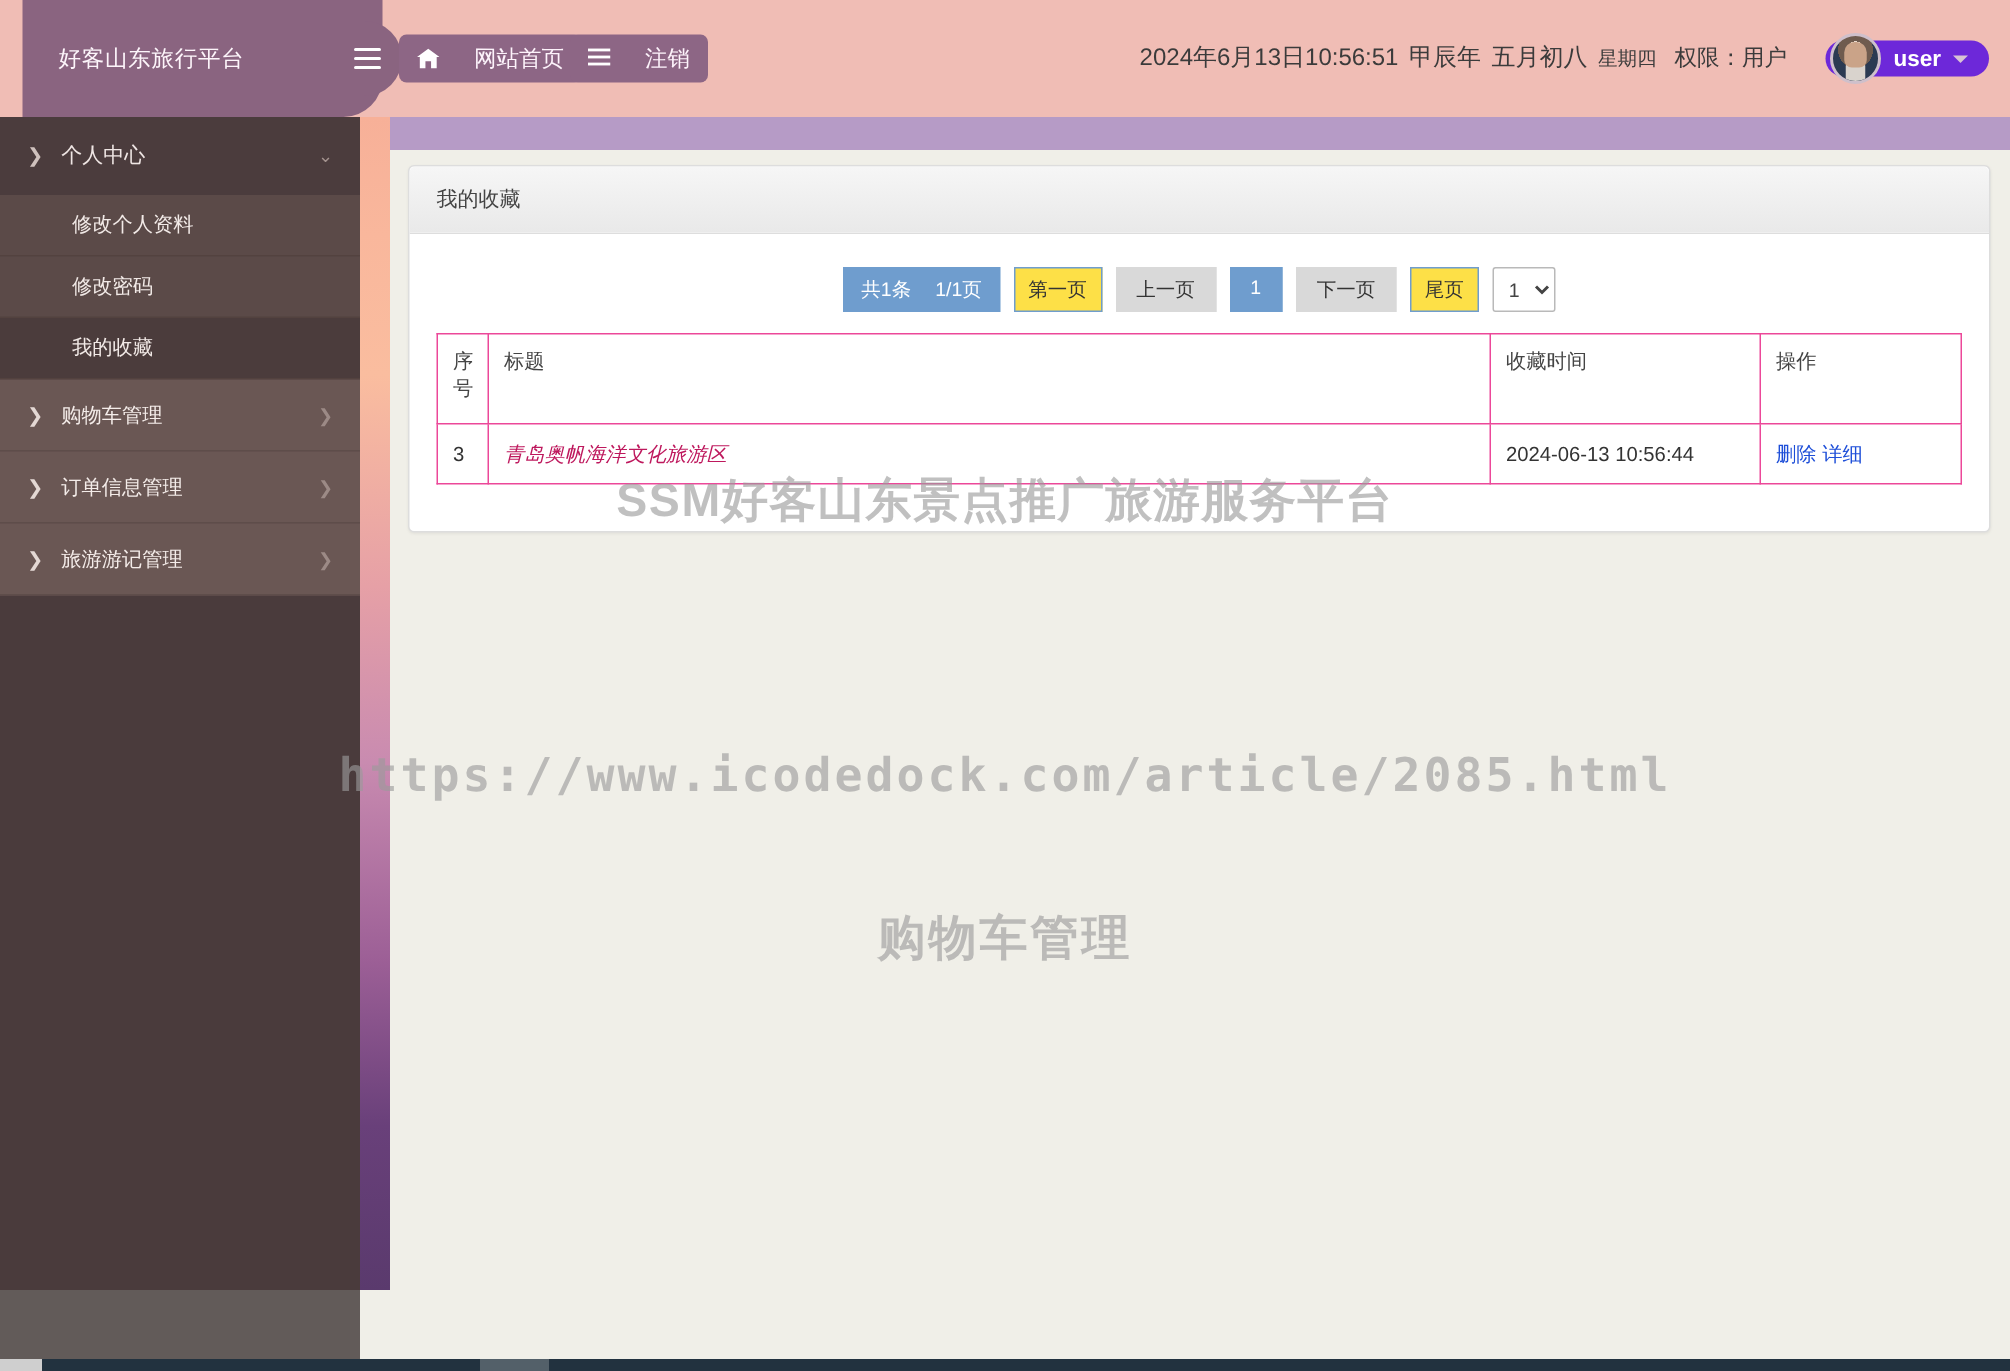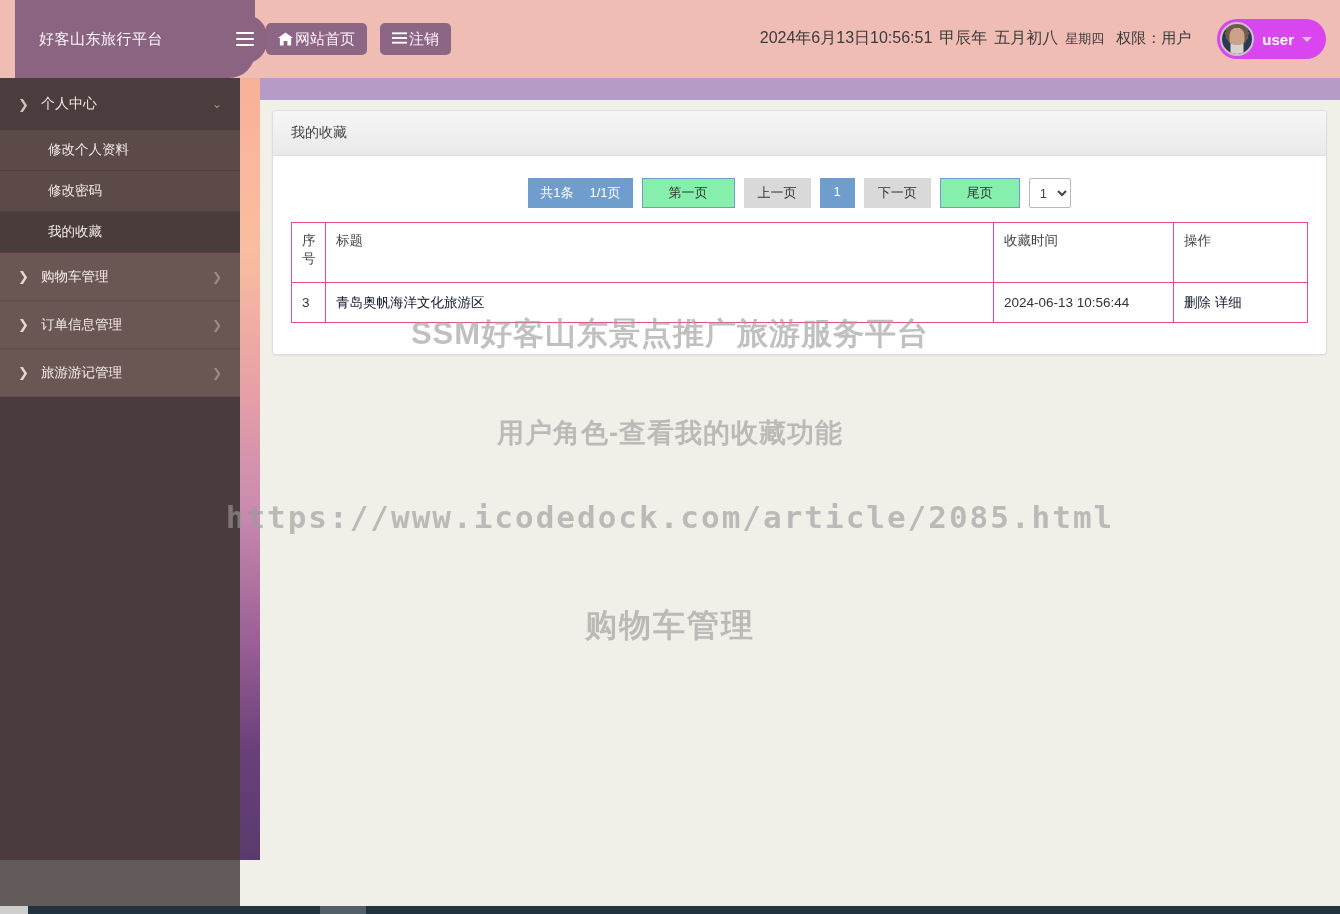--- a/index.html
+++ b/index.html
@@ -37,21 +37,21 @@
   }
   .burger-glyph { display: inline-block; width: 18px; }
   .burger-glyph i { display:block; height: 2.5px; background: #fff; margin: 3.5px 0; border-radius: 1px; }
 
   .hbtn {
     position: absolute; top: 23px; height: 32px;
     background: #8d6685; color: #fdf3fb;
     border: none; border-radius: 5px;
     font-size: 15px; font-family: inherit;
     padding: 0 12px;
-    display: flex; align-items: center; gap: 2px;
+    display: flex; align-items: center; gap: 23px;
     cursor: pointer;
   }
   #btn-home { left: 266px; }
   #btn-logout { left: 380px; }
   .ico-home, .ico-list { width: 15px; height: 14px; position: relative; display:inline-block; }
   .ico-home svg, .ico-list svg { display:block; }
 
   .header-right {
     position: absolute; right: 14px; top: 0; height: 78px;
     display: flex; align-items: center; gap: 26px;
@@ -59,22 +59,22 @@
   .datetime {
     font-size: 16px; color: #3b3b3b; letter-spacing: 0;
     display: flex; align-items: baseline; gap: 7px;
     white-space: nowrap;
     transform: translateY(-1px);
   }
   .datetime .small { font-size: 13px; }
   .datetime .perm { font-size: 15px; margin-left: 5px; }
 
   .userbox {
-    height: 40px; min-width: 100px;
-    background: #d946ef; border-radius: 20px;
+    height: 24px; min-width: 100px;
+    background: #6d28d9; border-radius: 20px;
     display: flex; align-items: center; gap: 8px;
     padding: 0 14px 0 3px;
     cursor: pointer;
   }
   .avatar {
     width: 34px; height: 34px; border-radius: 50%;
     background: radial-gradient(circle at 50% 32%, #e8d9cc 0 24%, #6f5b4e 24% 46%, #2b3a52 46% 100%);
     border: 2px solid #cfc0cb;
     position: relative; overflow: hidden; flex: none;
   }
@@ -172,22 +172,22 @@
     display: flex; justify-content: center; align-items: stretch;
     gap: 9px; margin: 10px 0 14px 0;
     font-size: 13px;
   }
   .pg-info {
     background: #6f9dce; color: #fff;
     display: flex; align-items: center; gap: 16px;
     padding: 5px 12px; white-space: nowrap;
   }
   .pg-btn {
-    background: #86efac; border: 1px solid #6f9dce; color: #333;
-    padding: 5px 26px; cursor: pointer; white-space: nowrap;
+    background: #fde047; border: 1px solid #6f9dce; color: #333;
+    padding: 5px 9px; cursor: pointer; white-space: nowrap;
   }
   .pg-flat {
     background: #d9d9d9; border: 1px solid #d9d9d9; color: #333;
     padding: 5px 13px; cursor: pointer; white-space: nowrap;
   }
   .pg-cur {
     background: #6f9dce; border: 1px solid #6f9dce; color: #fff;
     padding: 5px 13px; cursor: pointer;
   }
   .pg-select {
@@ -206,22 +206,22 @@
   table.grid th, table.grid td {
     border: 1px solid #ec4899;
     padding: 9px 10px; text-align: left; font-weight: normal;
     vertical-align: top;
   }
   table.grid thead th { height: 60px; color: #444; }
   table.grid tbody td { height: 40px; vertical-align: middle; }
   .col-idx { width: 34px; }
   .col-time { width: 180px; }
   .col-op { width: 134px; }
-  .link-blue { color: #0f172a; text-decoration: none; cursor: pointer; }
-  .op-link { color: #0f172a; text-decoration: none; cursor: pointer; margin-top: 20px; }
+  .link-blue { color: #be185d; text-decoration: none; cursor: pointer; font-style: italic; }
+  .op-link { color: #1d4ed8; text-decoration: none; cursor: pointer; margin-top: 20px; }
 
   
   .wm {
     position: absolute; width: 100%; text-align: center;
     color: #9b9b9b; opacity: .62;
     font-weight: bold; pointer-events: none; white-space: nowrap;
   }
   #wm1 { left: 0; top: 313px; font-size: 31px; letter-spacing: 1px; }
   #wm2 { left: 0; top: 415px; font-size: 27px; letter-spacing: 1px; }
   #wm3 { left: 0; top: 499px; font-size: 31px; letter-spacing: 2px;
@@ -379,21 +379,20 @@
               </td>
             </tr>
           </tbody>
         </table>
 
       </div>
     </div>
   </div>
 
   <div class="wm" id="wm1">SSM好客山东景点推广旅游服务平台</div>
-  <div class="wm" id="wm2">用户角色-查看我的收藏功能</div>
   <div class="wm" id="wm3">https://www.icodedock.com/article/2085.html</div>
   <div class="wm" id="wm4">购物车管理</div>
 
   <div class="taskbar">
     <div class="seg1"></div>
     <div class="seg2"></div>
   </div>
 
 </div>
 

